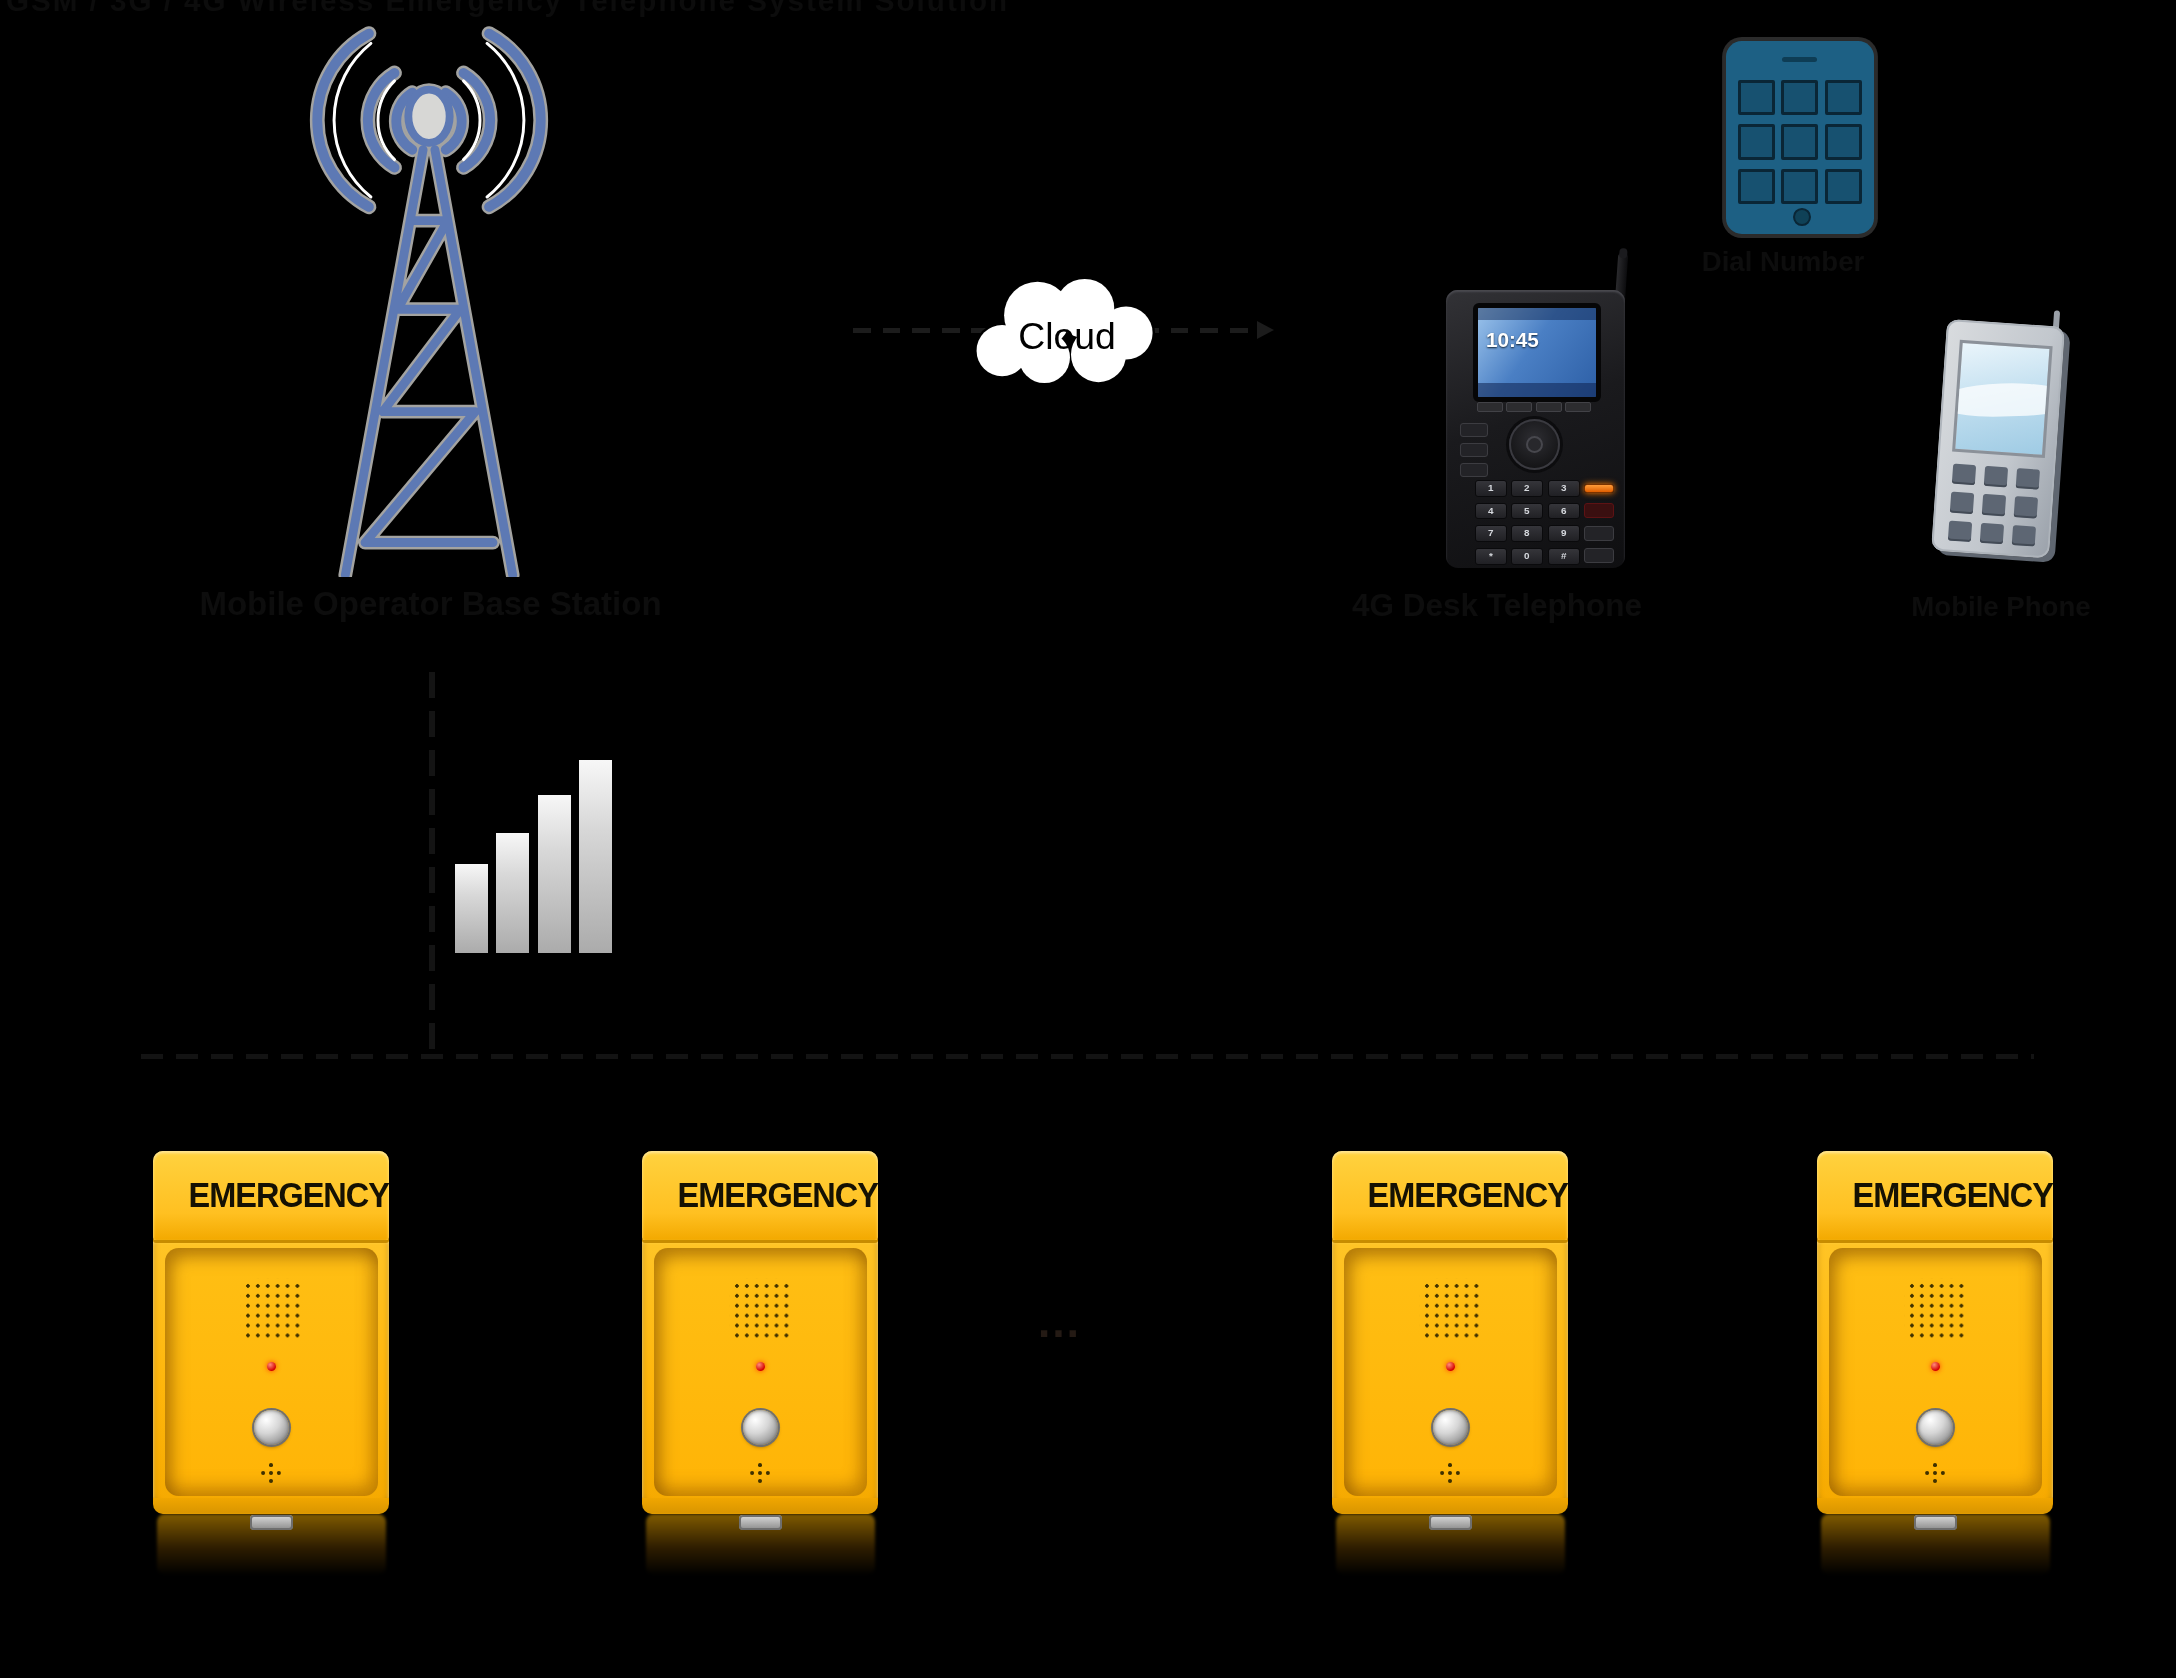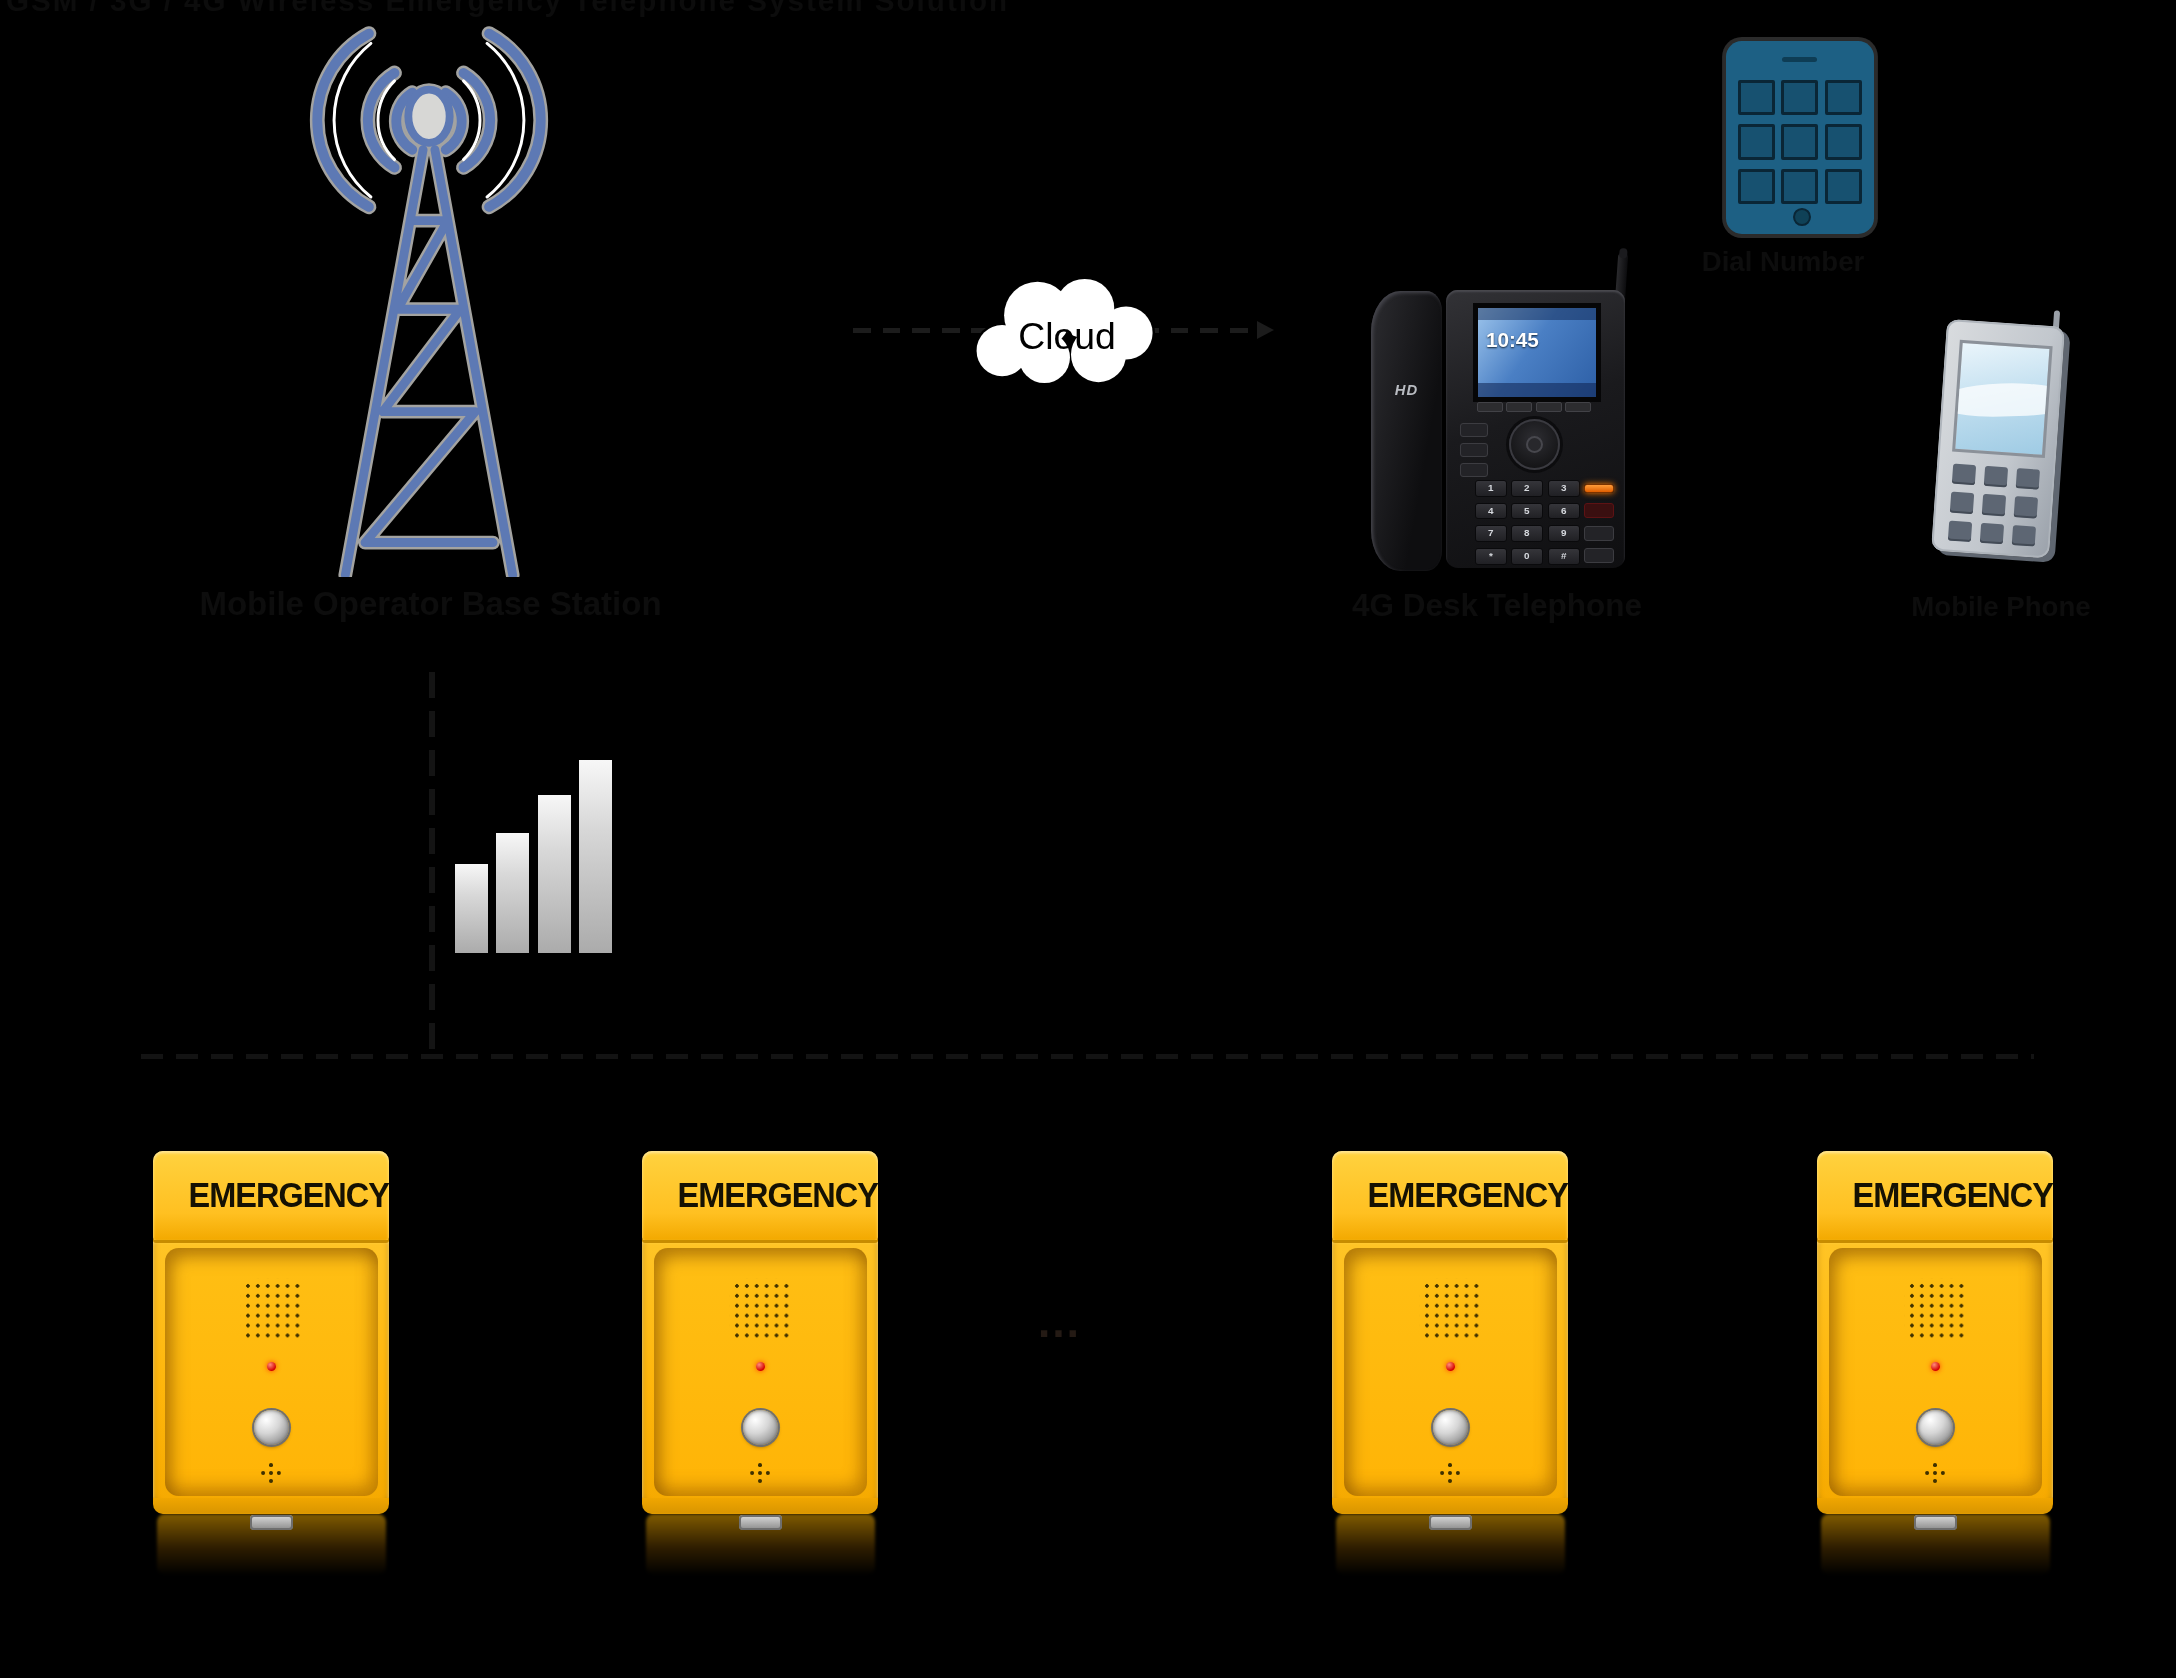--- a/index.html
+++ b/index.html
@@ -53,21 +53,21 @@
   #desk-phone{position:absolute;left:1369px;top:246px;width:266px;height:330px;}
   #desk-phone .antenna{position:absolute;left:242px;top:5.9px;width:9.9px;height:211px;background:linear-gradient(90deg,#2a2a2d,#0c0c0e);border-radius:4.9px;transform:rotate(4deg);}
   #desk-phone .antenna:before{content:"";position:absolute;top:-3.9px;left:1px;width:7.9px;height:9.9px;background:#1b1b1e;border-radius:3.9px;}
   #desk-phone .dbody{position:absolute;left:77px;top:44px;width:179px;height:278px;border-radius:11.8px;
     background:linear-gradient(160deg,#323236 0%,#1a1a1d 45%,#0f0f11 100%);box-shadow:inset 0 2px 2px #4a4a50;}
   #desk-phone .handset{position:absolute;left:2px;top:45px;width:71px;height:280px;
     background:linear-gradient(100deg,#2c2c30,#0e0e10 70%);border-radius:29.6px 15.8px 15.8px 29.6px / 41px 19.7px 19.7px 41px;
     box-shadow:inset 2px 2px 3.9px #45454c;}
   #desk-phone .hd{position:absolute;left:0;top:91px;width:71px;text-align:center;color:#b9bcc2;
     font-size:14.8px;font-weight:bold;font-style:italic;letter-spacing:1px;}
-  #desk-phone .screen{position:absolute;left:104px;top:57px;width:118px;height:89px;border:5.9px solid #060607;border-radius:0;
+  #desk-phone .screen{position:absolute;left:104px;top:57px;width:118px;height:89px;border:5.9px solid #060607;border-radius:6px;
     background:linear-gradient(125deg,#9cc4ec 0%,#4a7fc4 45%,#2d5fa6 100%);overflow:hidden;}
   #desk-phone .screen .status{position:absolute;left:0;top:0;width:100%;height:11.8px;background:rgba(10,30,70,.45);}
   #desk-phone .screen .time{position:absolute;left:7.9px;top:19.7px;color:#fff;font-size:20.7px;font-weight:bold;text-shadow:0 1px 2px #123;}
   #desk-phone .screen .menu{position:absolute;left:0;bottom:0;width:100%;height:13.8px;background:rgba(15,35,80,.55);}
   #desk-phone .softkeys{position:absolute;left:108px;top:156px;width:114px;display:flex;justify-content:space-between;}
   #desk-phone .softkeys div{width:23.6px;height:7.9px;background:#2c2c2f;border:1px solid #424247;border-radius:2px;}
   #desk-phone .nav{position:absolute;left:140px;top:173px;width:51px;height:51px;border-radius:50%;
     background:radial-gradient(circle at 50% 40%,#2e2e33,#151517 70%);box-shadow:0 0 0 3px #0c0c0e, inset 0 0 0 2px #3a3a40;}
   #desk-phone .nav:before{content:"";position:absolute;left:16.7px;top:16.7px;width:17.7px;height:17.7px;border-radius:50%;
     background:#28282c;box-shadow:inset 0 0 0 2px #47474d;}
@@ -200,23 +200,20 @@
         <div></div>
         <div></div>
     </div>
     <div class="home"></div>
   </div>
   <div id="keypadphone-label" class="ghost">Dial Number</div>
 
   <div id="desk-phone">
     <div class="antenna"></div>
     <div class="dbody"></div>
-    <div class="handset">
-      <div class="hd">HD</div>
-    </div>
     <div class="screen">
       <div class="status"></div>
       <div class="time">10:45</div>
       <div class="menu"></div>
     </div>
     <div class="softkeys">
         <div></div>
         <div></div>
         <div></div>
         <div></div>

